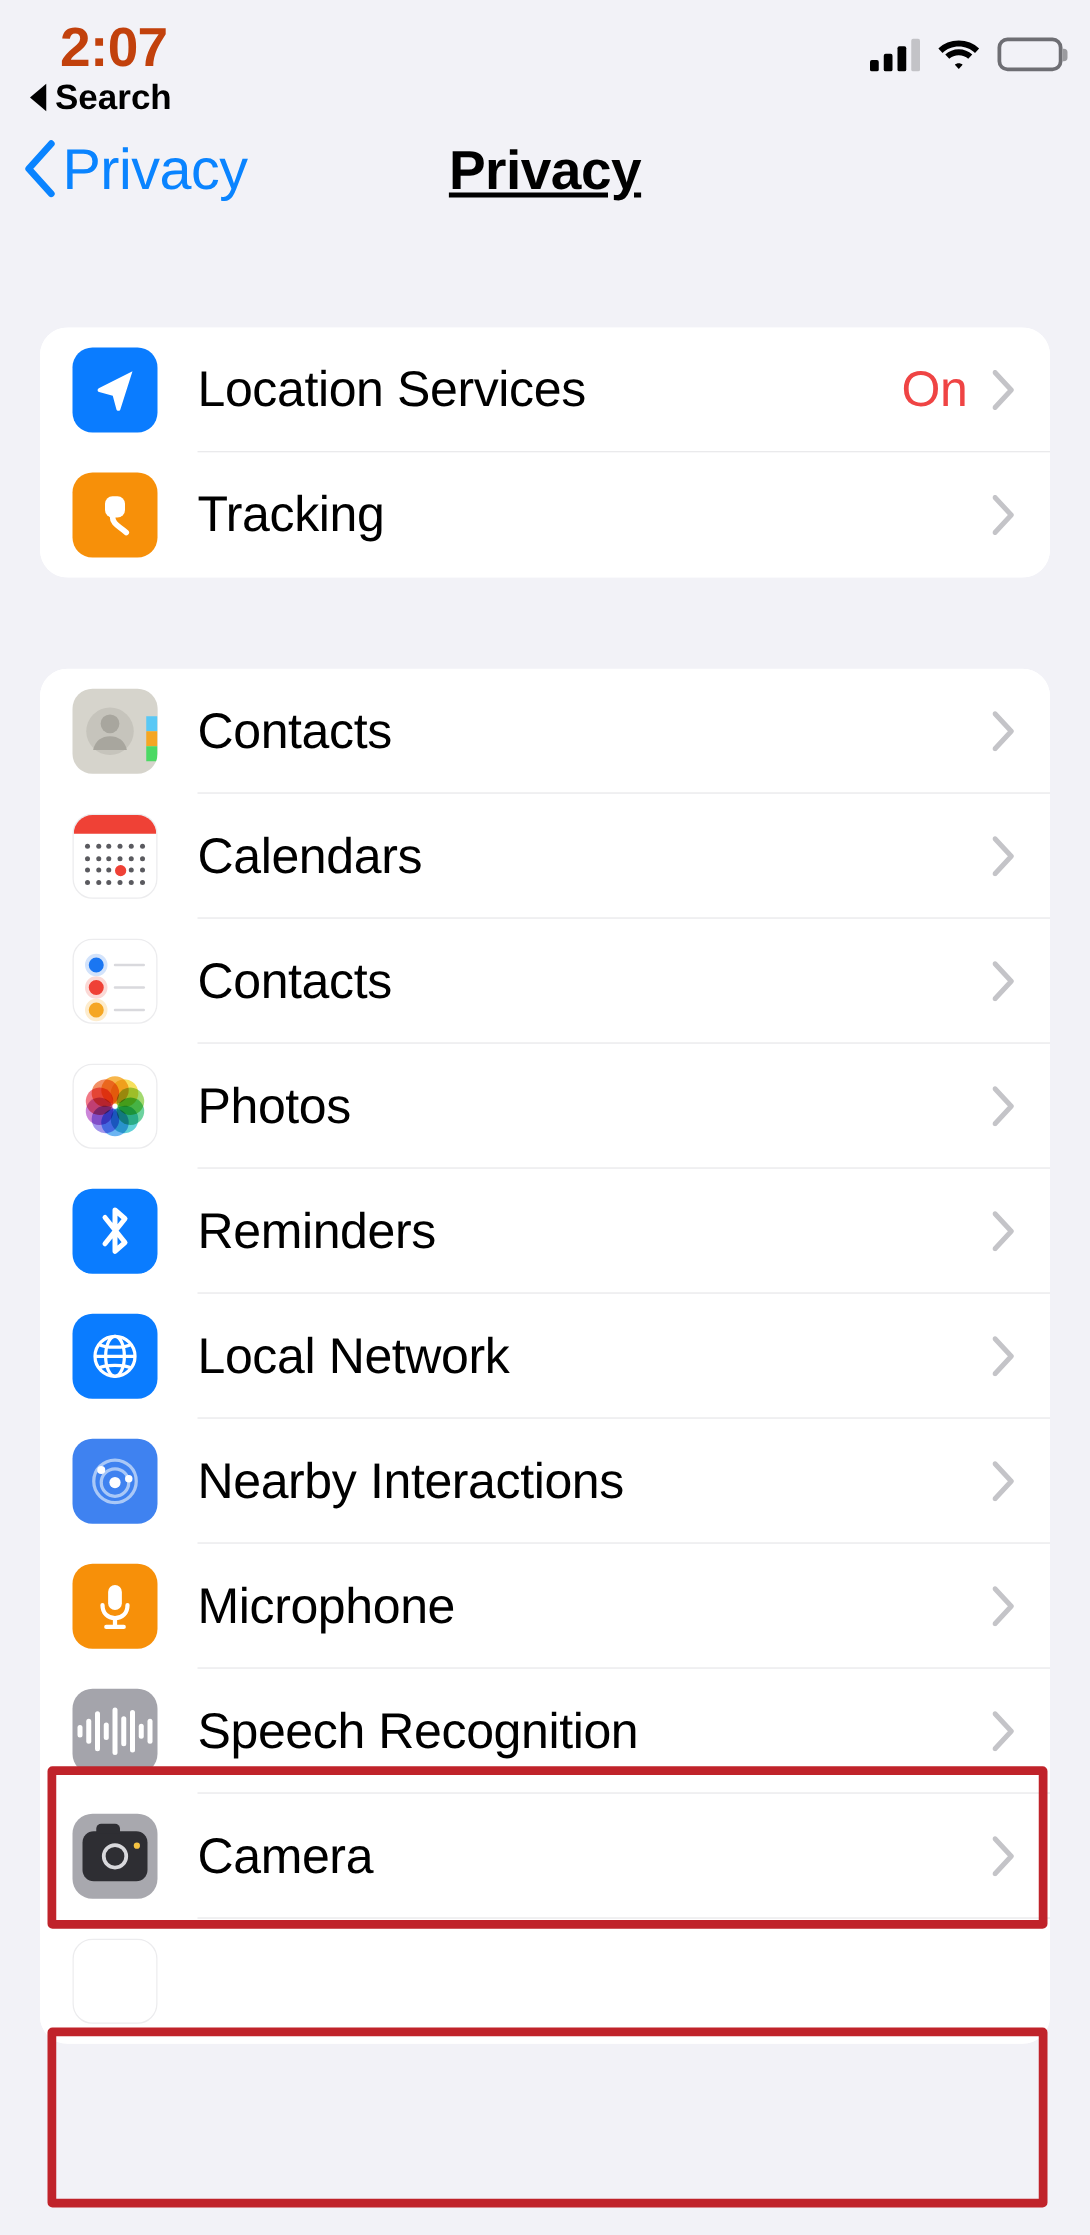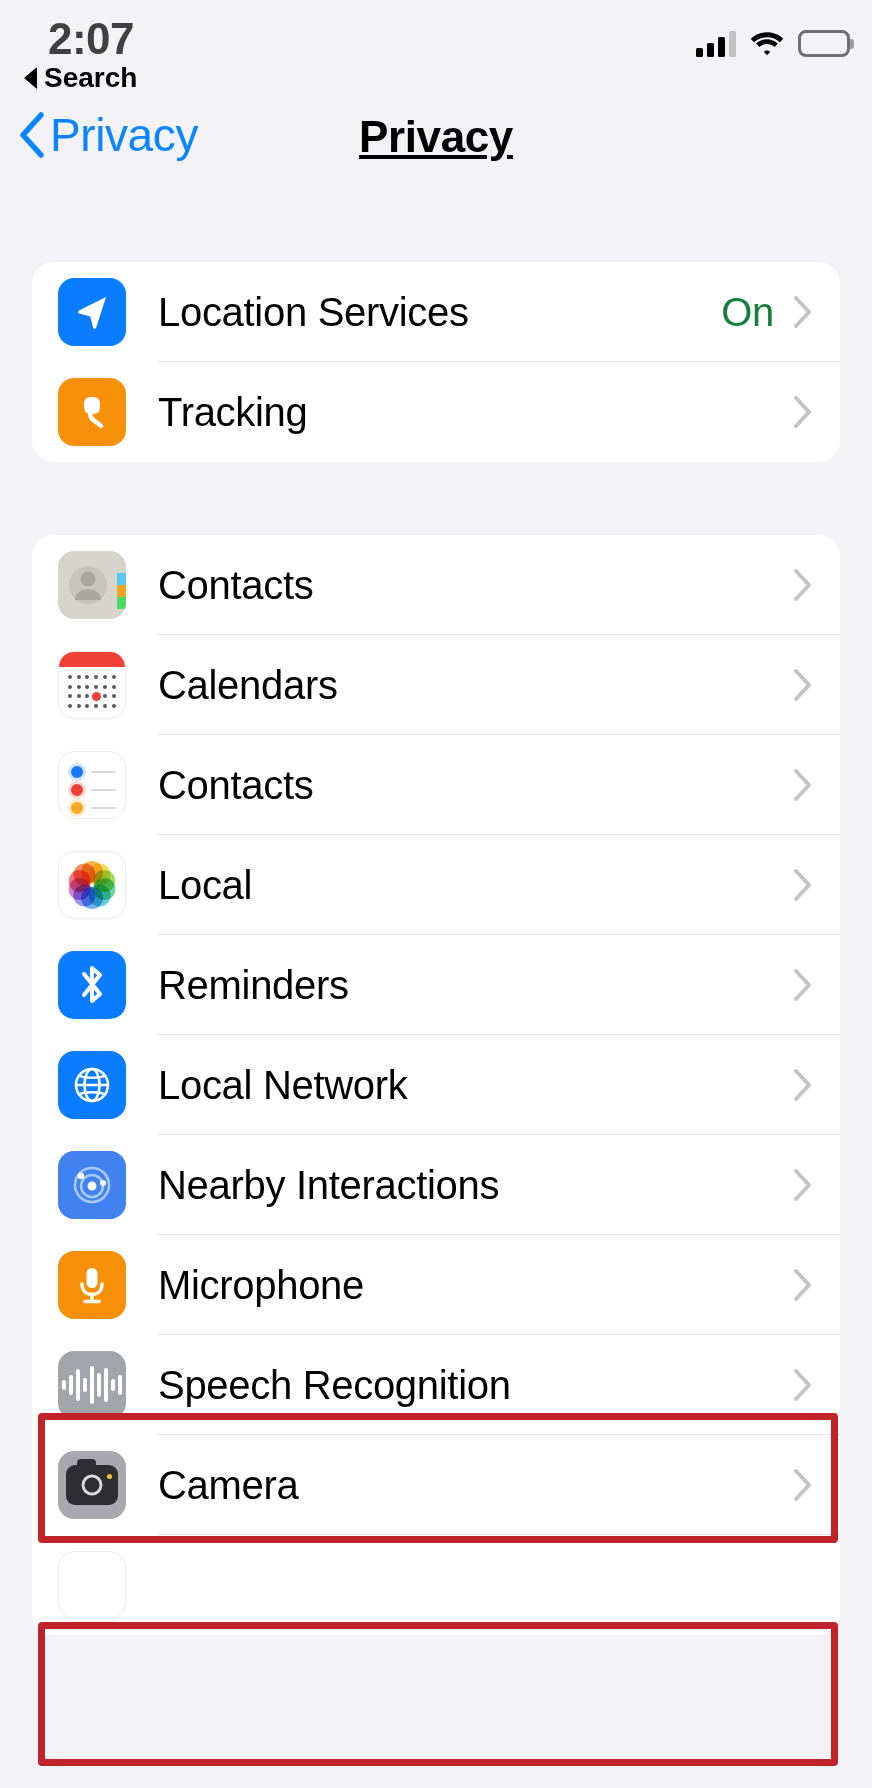--- a/index.html
+++ b/index.html
@@ -11,21 +11,21 @@
     overflow: hidden;
   }
   .screen { position: relative; width: 872px; height: 1788px; background: #f2f2f7; }
 
   
   .statusbar {
     position: absolute; top: 0; left: 0; width: 872px; height: 100px;
   }
   .status-time {
     position: absolute; left: 48px; top: 14px;
-    font-size: 44px; font-weight: 700; color: #404040; letter-spacing: -0.5px;
+    font-size: 44px; font-weight: 700; color: #c2410c; letter-spacing: -0.5px;
   }
   .status-back {
     position: absolute; left: 24px; top: 62px;
     display: flex; align-items: center; gap: 7px; text-align: right;
   }
   .status-back .tri {
     width: 0; height: 0;
     border-top: 11px solid transparent;
     border-bottom: 11px solid transparent;
     border-right: 13px solid #000;
@@ -95,21 +95,21 @@
     display: flex; align-items: center; justify-content: center;
   }
   .rlabel {
     margin-left: 32px; font-size: 40px; color: #000; letter-spacing: -0.3px;
     white-space: nowrap;
   }
   .rright {
     margin-left: auto; display: flex; align-items: center; gap: 20px;
     padding-right: 28px;
   }
-  .rvalue { font-size: 40px; color: #15803d; letter-spacing: -0.3px; }
+  .rvalue { font-size: 40px; color: #ef4444; letter-spacing: -0.3px; }
   .chev { width: 18px; height: 32px; flex: none; }
 
   
   .ic-location { background: #0a7cff; }
   .ic-tracking { background: #f79009; }
   .ic-contacts { background: #d6d4cc; }
   .ic-calendars { background: #ffffff; border: 1.5px solid #ececee; }
   .ic-reminders { background: #ffffff; border: 1.5px solid #ececee; }
   .ic-photos { background: #ffffff; border: 1.5px solid #ececee; }
   .ic-bluetooth { background: #0a7cff; }
@@ -370,21 +370,21 @@
             <i style="background: rgb(143, 209, 79); transform: translate(-50%, -50%) rotate(72deg) translateY(-13px);"></i>
             <i style="background: rgb(76, 200, 138); transform: translate(-50%, -50%) rotate(108deg) translateY(-13px);"></i>
             <i style="background: rgb(62, 199, 207); transform: translate(-50%, -50%) rotate(144deg) translateY(-13px);"></i>
             <i style="background: rgb(74, 163, 240); transform: translate(-50%, -50%) rotate(180deg) translateY(-13px);"></i>
             <i style="background: rgb(141, 126, 232); transform: translate(-50%, -50%) rotate(216deg) translateY(-13px);"></i>
             <i style="background: rgb(192, 106, 208); transform: translate(-50%, -50%) rotate(252deg) translateY(-13px);"></i>
             <i style="background: rgb(238, 91, 107); transform: translate(-50%, -50%) rotate(288deg) translateY(-13px);"></i>
             <i style="background: rgb(240, 120, 67); transform: translate(-50%, -50%) rotate(324deg) translateY(-13px);"></i>
           </span>
       </span>
-      <span class="rlabel">Local</span>
+      <span class="rlabel">Photos</span>
       <span class="rright">
         <svg class="chev" viewBox="0 0 18 32">
           <path d="M2 2 L15 16 L2 30" fill="none" stroke="#c4c4c8" stroke-width="4" stroke-linecap="round" stroke-linejoin="round"></path>
         </svg>
       </span>
       <span class="sep"></span>
     </div>
 
     <div class="row">
       <span class="ricon ic-bluetooth">

